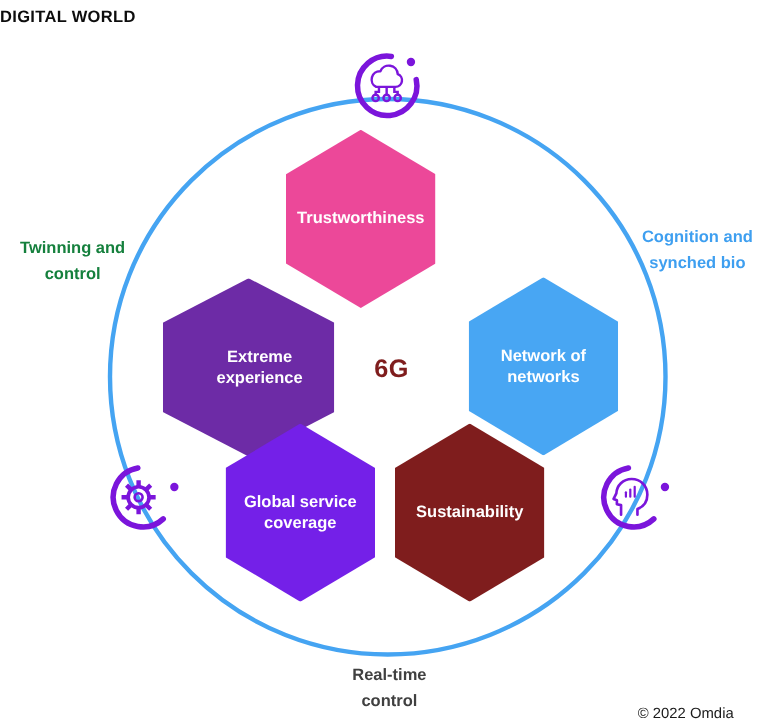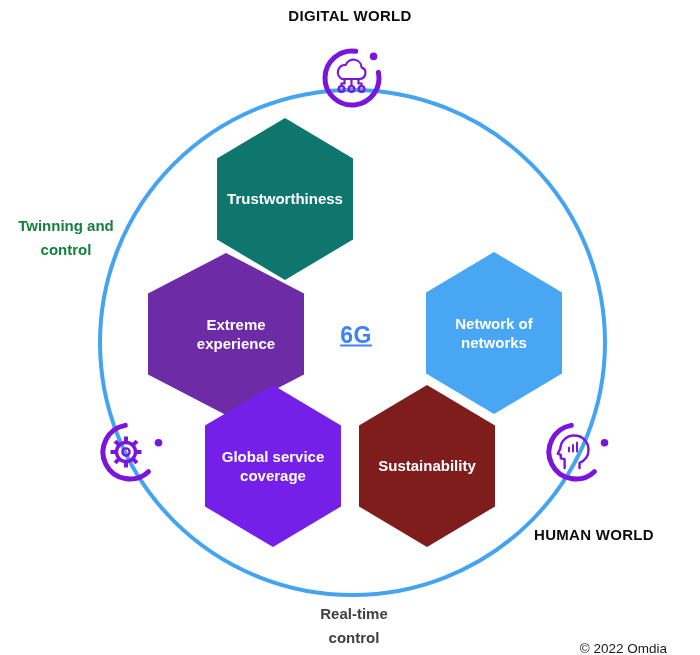--- a/index.html
+++ b/index.html
@@ -28,21 +28,21 @@
   .hex-network{left:426px;top:252px;}
   .hex-global{left:205px;top:385px;}
   .hex-sustain{left:359px;top:385px;}
   .center-label{
     position:absolute;left:356px;top:335px;transform:translate(-50%,-50%);
     font-size:23px;font-weight:bold;color:#0d0d0d;letter-spacing:.5px;
   }
   
   .world-label{
     position:absolute;font-size:15px;font-weight:bold;color:#0d0d0d;
-    letter-spacing:.3px;text-align:center;white-space:nowrap;
+    letter-spacing:.3px;white-space:nowrap;
   }
   .wl-digital{left:0;top:7px;width:700px;}
   .wl-physical{left:15px;top:528px;width:200px;}
   .wl-human{left:494px;top:526px;width:200px;}
   
   .edge-label{
     position:absolute;font-size:15px;font-weight:bold;line-height:1.6;
     text-align:center;white-space:pre-line;
   }
   .el-twinning{left:0;top:214px;width:132px;}
@@ -58,46 +58,47 @@
     position:absolute;right:33px;top:641px;font-size:13.5px;color:#1a1a1a;
   }
 </style>
 </head>
 <body>
 
 <div class="canvas">
 
   <div class="big-circle" style="border-color: rgb(69, 164, 242);"></div>
 
-  <div class="hex hex-trust" style="background: #0f766e;">
+  <div class="hex hex-trust" style="background: #ec4899; margin-left: 43px;">
     <span class="hex-label">Trustworthiness</span>
   </div>
   <div class="hex hex-extreme" style="background: rgb(109, 43, 166);">
     <span class="hex-label">Extreme
 experience</span>
   </div>
   <div class="hex hex-network" style="background: rgb(72, 166, 243);">
     <span class="hex-label">Network of
 networks</span>
   </div>
   <div class="hex hex-global" style="background: rgb(116, 32, 232);">
     <span class="hex-label">Global service
 coverage</span>
   </div>
   <div class="hex hex-sustain" style="background: #7f1d1d;">
     <span class="hex-label">Sustainability</span>
   </div>
 
-  <div class="center-label" style="color: #3b82f6; text-decoration: underline;">6G</div>
+  <div class="center-label" style="color: #7f1d1d;">6G</div>
 
   <div class="world-label wl-digital">DIGITAL WORLD</div>
-  <div class="world-label wl-human">HUMAN WORLD</div>
 
   <div class="edge-label el-twinning" style="color: #15803d;">Twinning and
 control</div>
+  <div class="edge-label el-cognition" style="color: rgb(62, 159, 240);">Cognition and
+synched bio</div>
   <div class="edge-label el-realtime" style="color: #404040;">Real-time
 control</div>
 
   <div class="ring-icon ic-cloud" style="color: rgb(123, 21, 219);">
     <svg viewBox="0 0 72 72" fill="none">
       <path d="M39.8 9.3 A27 27 0 1 0 62.4 30.4" stroke="currentColor" stroke-width="5" stroke-linecap="round"></path>
       <circle cx="57.6" cy="14.4" r="3.8" fill="currentColor"></circle>
       <path d="M26 37 H43.5 A6 6 0 0 0 45.6 25.4 A8.2 8.2 0 0 0 29.8 22.8 A7.5 7.5 0 0 0 26 37 Z" stroke="currentColor" stroke-width="2.2" stroke-linejoin="round"></path>
       <path d="M35.5 37 V44" stroke="currentColor" stroke-width="2.2"></path>
       <path d="M28.5 37 V41.5 H25.5 V44.2" stroke="currentColor" stroke-width="2.2"></path>

